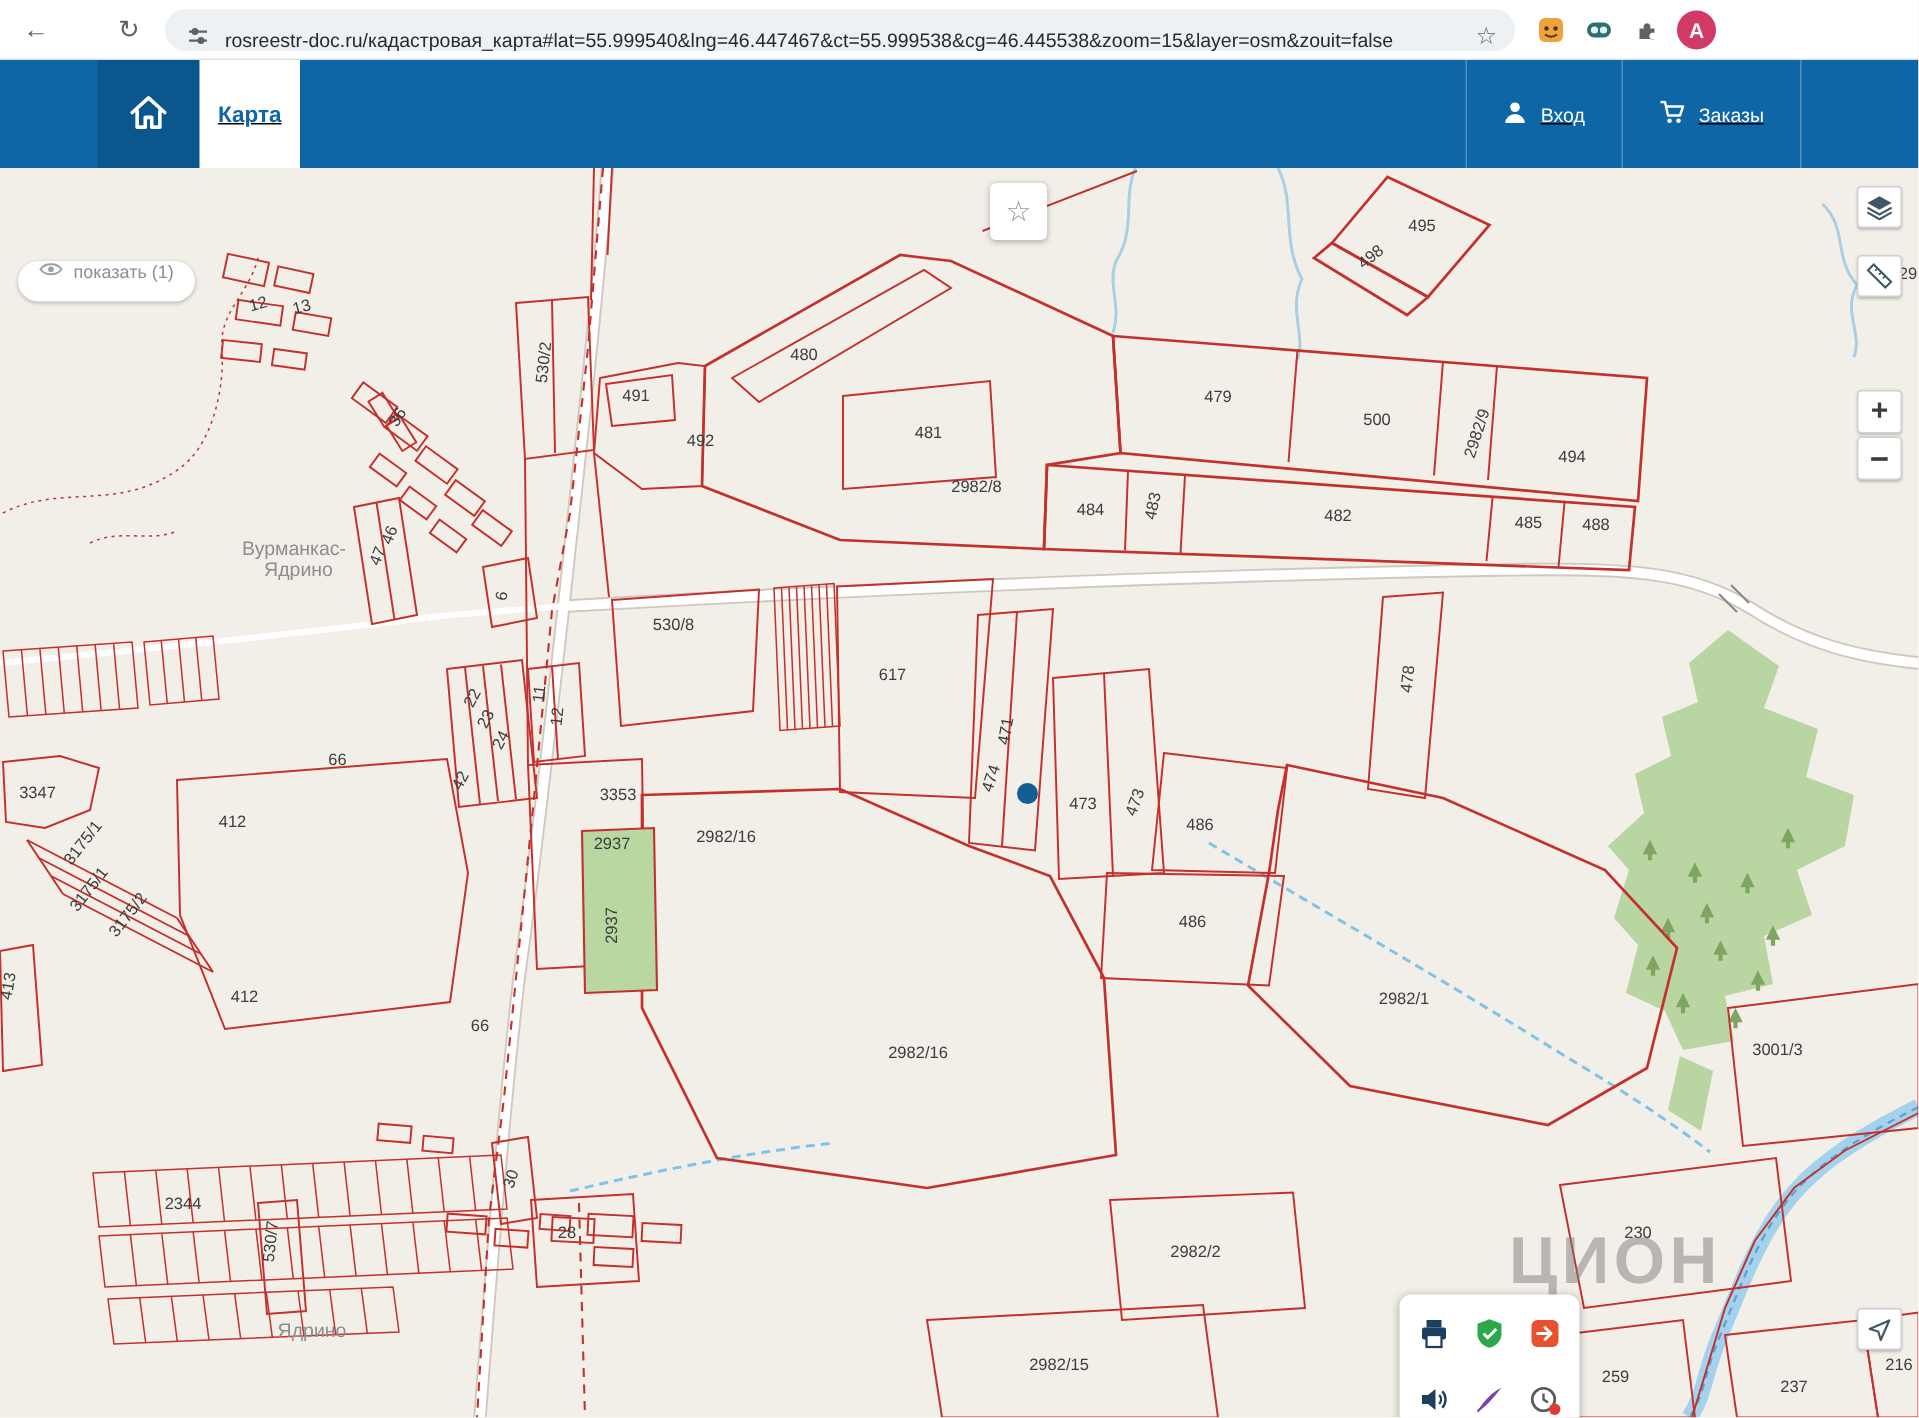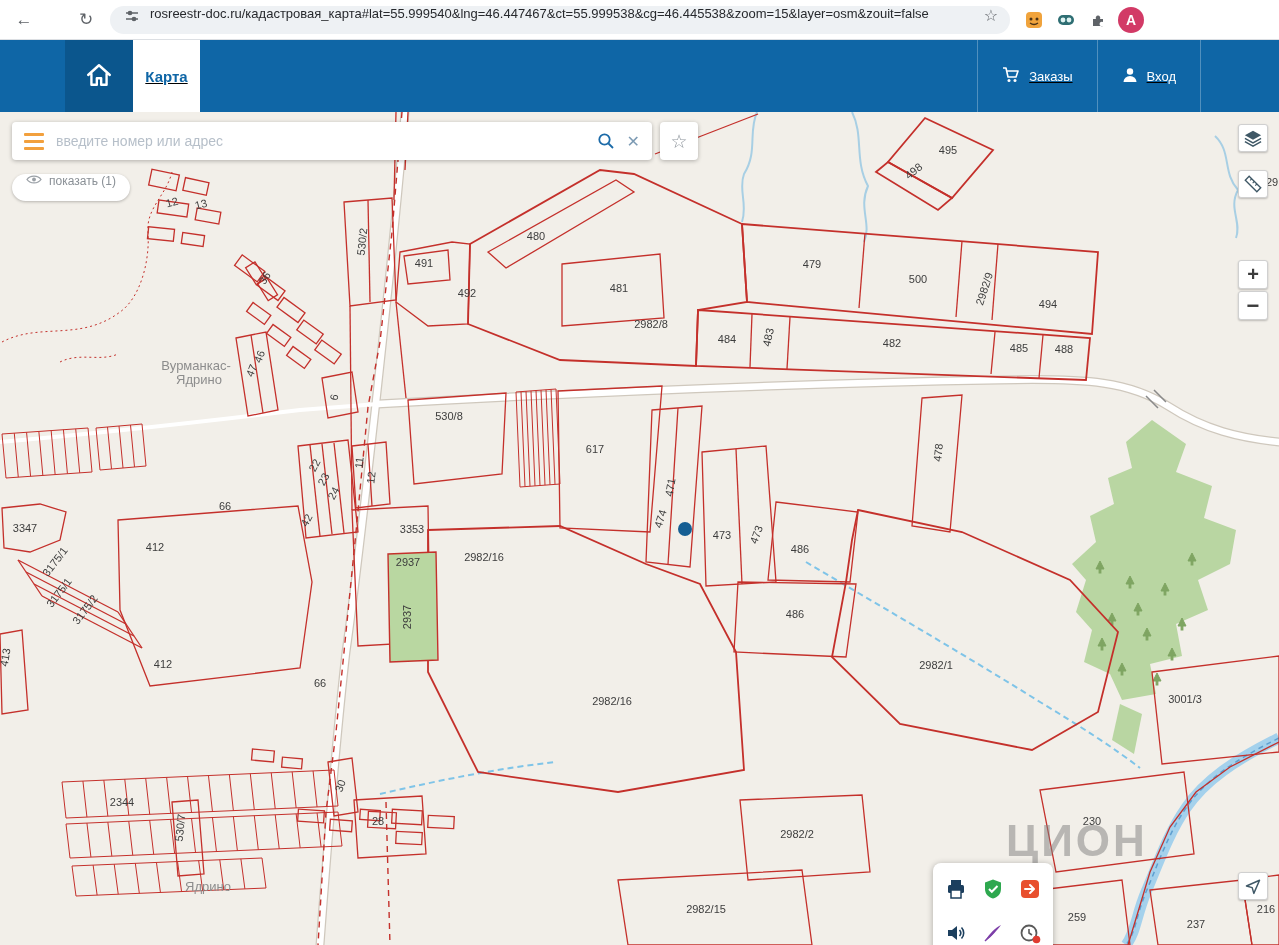--- a/index.html
+++ b/index.html
@@ -2,21 +2,21 @@
 <html><head>
 <meta charset="utf-8">
 <style>
   * { box-sizing: border-box; margin: 0; padding: 0; }
   html,body { width:1279px; height:945px; overflow:hidden; font-family:"Liberation Sans",sans-serif; background:#fff; }
 
   
   .chrome { height:40px; background:#fff; border-bottom:1px solid #dcdfe3; display:flex; align-items:center; padding:0 10px; }
   .nav-btn { width:28px; height:28px; border:none; background:transparent; color:#5f6368; font-size:17px; border-radius:50%; display:flex; align-items:center; justify-content:center; cursor:pointer; }
   .nav-btn.reload { margin-left:34px; }
-  .omnibox { flex:1; max-width:900px; height:28px; background:#eef1f4; border-radius:14px; display:flex; align-items:flex-start; padding:0 12px; gap:8px; margin-left:10px; }
+  .omnibox { flex:1; max-width:900px; height:28px; background:#eef1f4; border-radius:14px; display:flex; align-items:flex-end; padding:0 12px; gap:8px; margin-left:10px; }
   .url { font-size:13px; color:#27292d; white-space:nowrap; overflow:hidden; flex:1; }
   .star { color:#5f6368; font-size:16px; background:none; border:none; margin-left:6px; }
   .ext-area { display:flex; align-items:center; gap:12px; margin-left:14px; }
   .ext-ic { width:20px; height:20px; display:flex; align-items:center; justify-content:center; }
   .avatar { width:26px; height:26px; border-radius:50%; background:#d23a66; color:#fff; font-size:14px; font-weight:bold; display:flex; align-items:center; justify-content:center; margin-left:10px; }
 
   
   .appbar { height:72px; background:#0f66a6; display:flex; align-items:stretch;text-decoration:underline; }
   .home-btn { width:68px; margin-left:65px; background:#0b568d; border:none; display:flex; align-items:center; justify-content:center; cursor:pointer; }
   .tab-map { width:67px; background:#fff; color:#0f66a6; font-weight:bold; font-size:15px; border:none; cursor:pointer; }
@@ -121,36 +121,36 @@
     <span>
       <svg width="26" height="24" viewBox="0 0 24 22">
           <path d="M2,11 L12,2 L22,11 M5,10 V20 H10 V14 H14 V20 H19 V10" stroke="#fff" stroke-width="2.2" fill="none" stroke-linecap="round" stroke-linejoin="round"></path>
         </svg>
     </span>
   </button>
   <button class="tab-map">Карта</button>
   <div class="appbar-right">
     <button class="appbar-btn">
       <span>
+        <svg width="16" height="16" viewBox="0 0 16 16">
+            <circle cx="8" cy="4.5" r="3.2" fill="#fff"></circle>
+            <path d="M1.5,15 a6.5,6 0 0 1 13,0 z" fill="#fff"></path>
+          </svg>
+      </span>
+      <span>Вход</span>
+    </button>
+    <button class="appbar-btn">
+      <span>
         <svg width="18" height="16" viewBox="0 0 18 16">
             <path d="M1,1 h3 l2,9 h8 l2,-6 H5" stroke="#fff" stroke-width="1.6" fill="none" stroke-linejoin="round"></path>
             <circle cx="7" cy="13.5" r="1.5" fill="#fff"></circle>
             <circle cx="13" cy="13.5" r="1.5" fill="#fff"></circle>
           </svg>
       </span>
       <span>Заказы</span>
-    </button>
-    <button class="appbar-btn">
-      <span>
-        <svg width="16" height="16" viewBox="0 0 16 16">
-            <circle cx="8" cy="4.5" r="3.2" fill="#fff"></circle>
-            <path d="M1.5,15 a6.5,6 0 0 1 13,0 z" fill="#fff"></path>
-          </svg>
-      </span>
-      <span>Вход</span>
     </button>
   </div>
 </div>
 
 <div class="map-wrap">
 
   <svg class="map" width="1279" height="833" viewBox="0 0 1279 833">
     <defs>
       <g id="tree">
           <path d="M0,-6 L4,2 L-4,2 Z"></path>
@@ -431,35 +431,20 @@
         <text transform="translate(363 351) rotate(-84)" class="parcel-label">11</text>
         <text transform="translate(375 366) rotate(-84)" class="parcel-label">12</text>
         <text transform="translate(196 258)" class="place-label">Вурманкас-</text>
         <text transform="translate(199 272)" class="place-label">Ядрино</text>
         <text transform="translate(208 779)" class="place-label">Ядрино</text>
       </g>
 
     <circle cx="685" cy="417" r="7" fill="#155e93"></circle>
   </svg>
 
-  <div class="search-bar">
-    <button class="burger">
-        <span></span>
-        <span></span>
-        <span></span>
-      </button>
-    <input class="search-input" placeholder="введите номер или адрес" style="">
-    <button class="icon-btn">
-      <svg width="18" height="18" viewBox="0 0 18 18">
-          <circle cx="7.5" cy="7.5" r="5.2" stroke="#1b6aa8" stroke-width="1.8" fill="none"></circle>
-          <line x1="11.5" y1="11.5" x2="16" y2="16" stroke="#1b6aa8" stroke-width="1.8"></line>
-        </svg>
-    </button>
-    <button class="icon-btn clear-x">✕</button>
-  </div>
   <button class="star-btn">☆</button>
 
   <button class="show-pill">
     <span>
       <svg width="16" height="11" viewBox="0 0 16 11">
           <path d="M1,5.5 C4,1 12,1 15,5.5 C12,10 4,10 1,5.5 Z" stroke="#9aa0a6" stroke-width="1.3" fill="none"></path>
           <circle cx="8" cy="5.5" r="1.9" fill="#9aa0a6"></circle>
         </svg>
     </span>
     <span>показать (1)</span>

